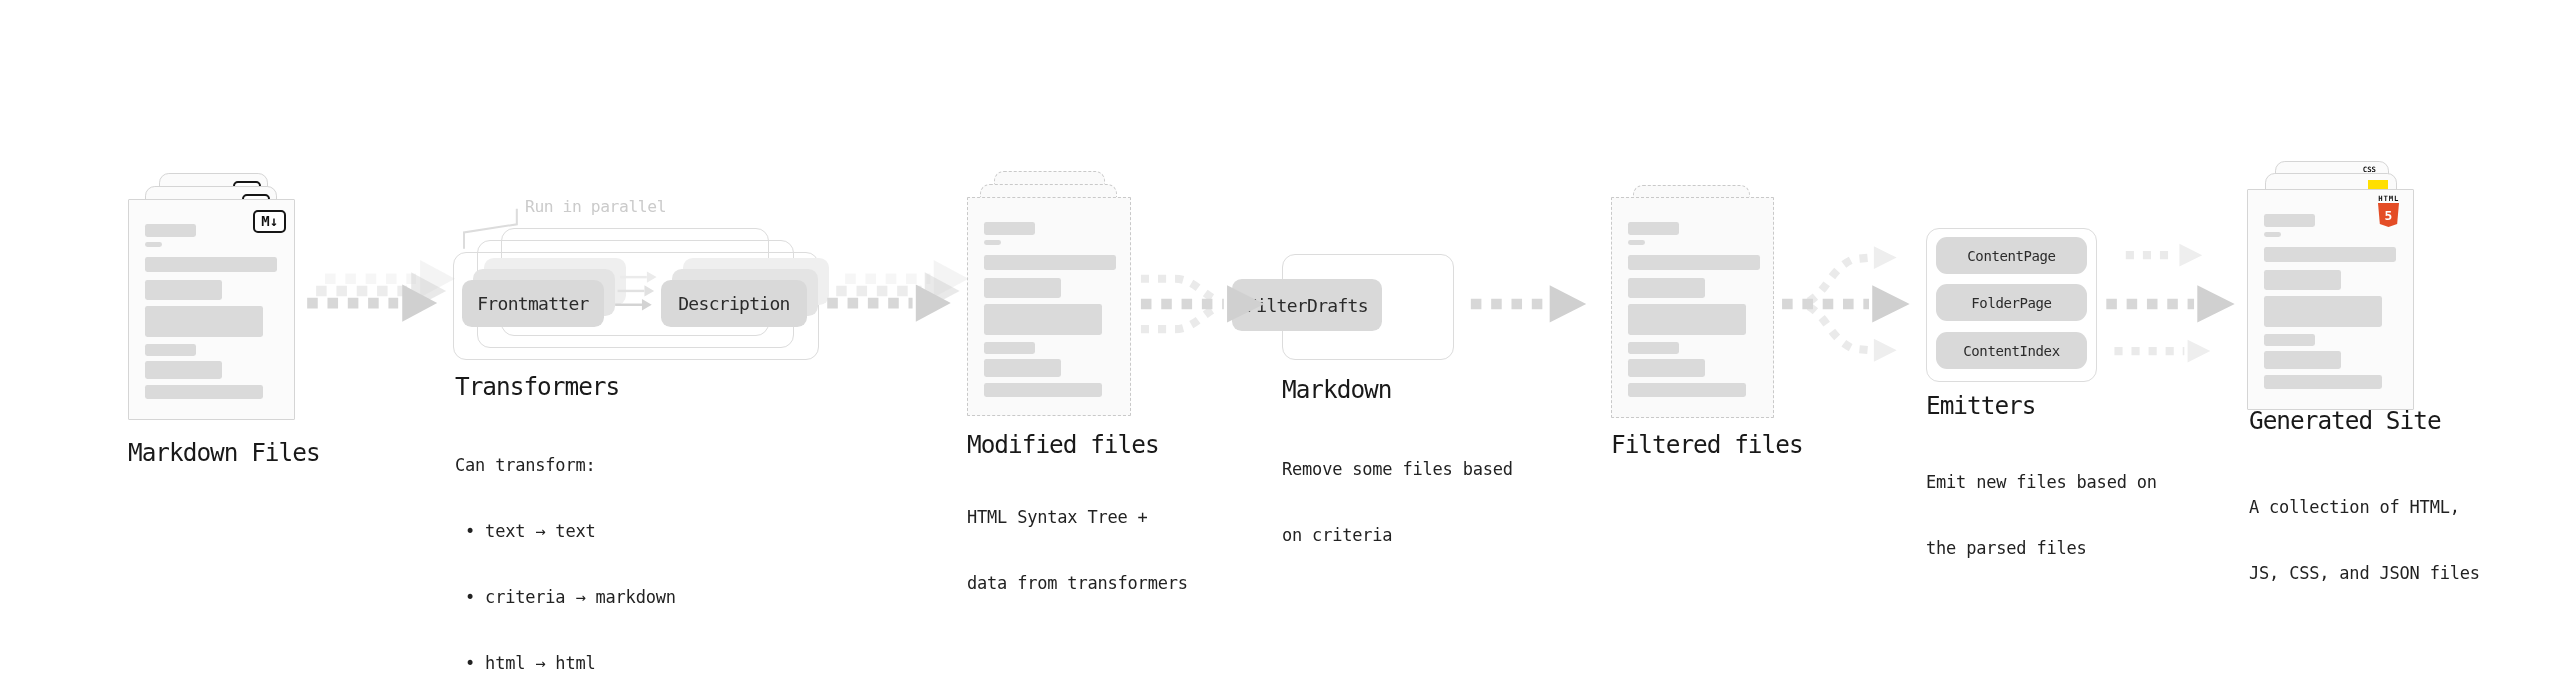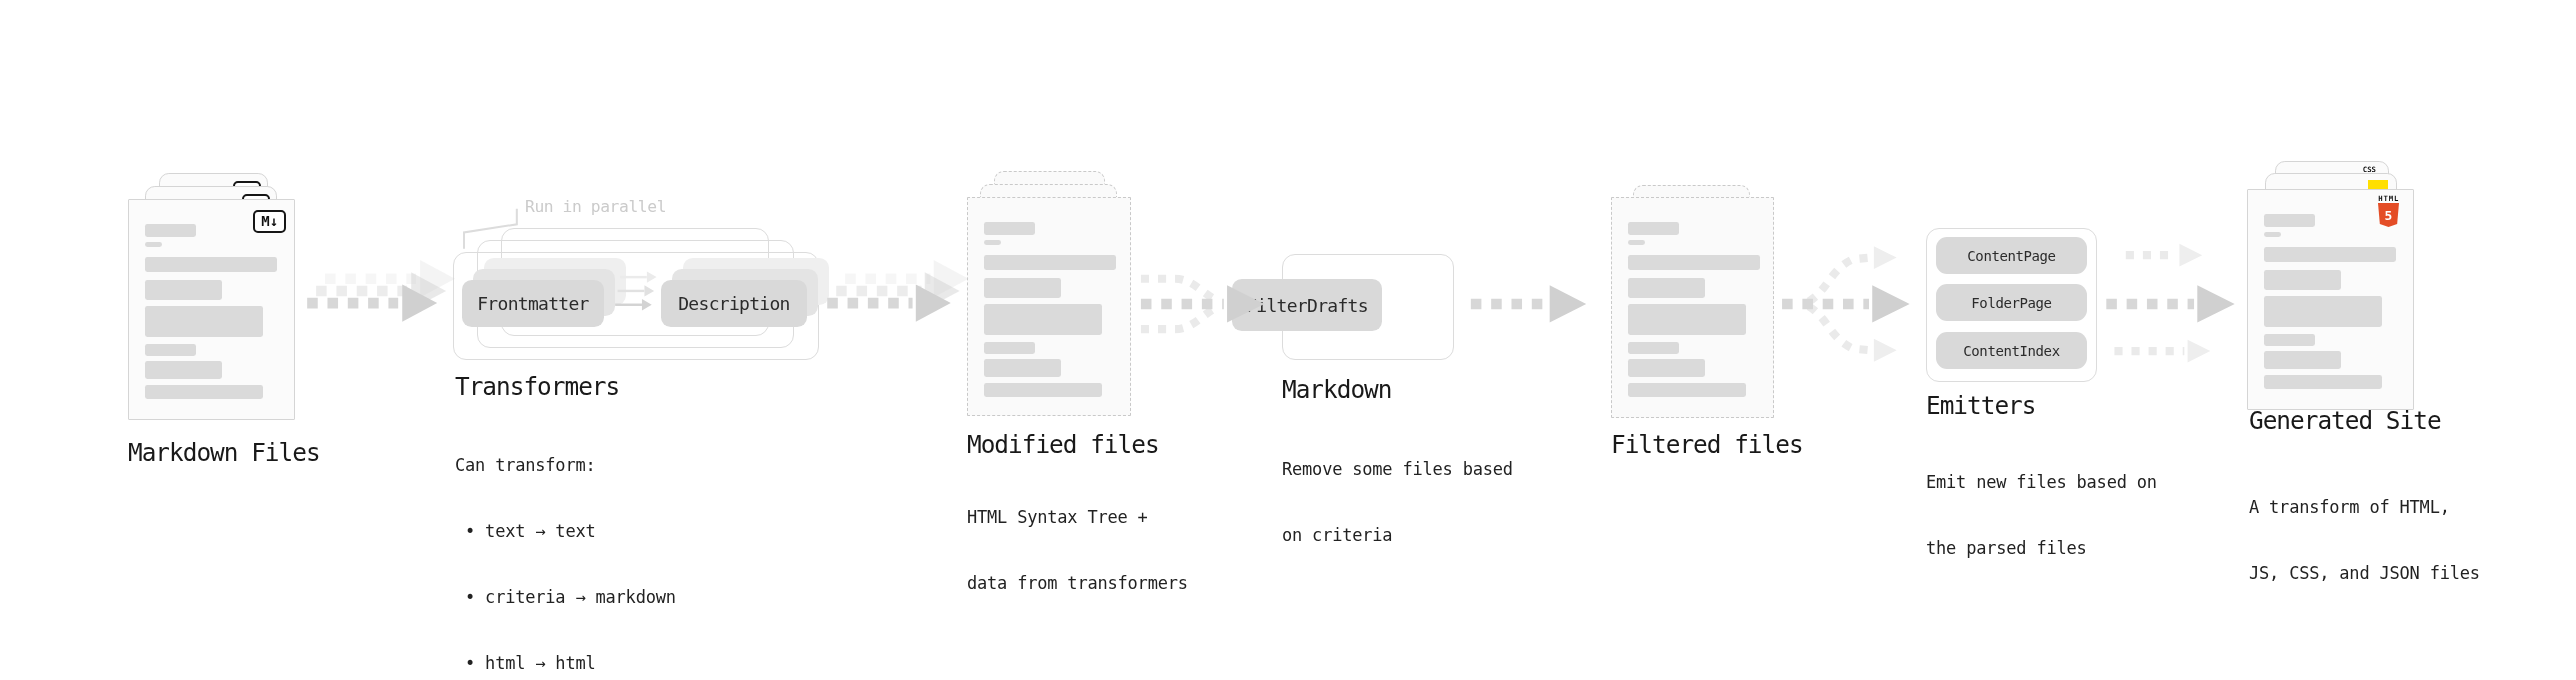--- a/index.html
+++ b/index.html
@@ -177,21 +177,21 @@
       <div class="skel s2"></div>
       <div class="skel s3"></div>
       <div class="skel s4"></div>
       <div class="skel s5"></div>
       <div class="skel s6"></div>
       <div class="skel s7"></div>
       <div class="skel s8"></div>
     </div>
     <div class="label" style="left:2249px;top:406px;">Generated Site</div>
     <div class="desc" style="left:2249px;top:452px;">
-      <div>A transform of HTML,</div>
+      <div>A collection of HTML,</div>
       <div>JS, CSS, and JSON files</div>
     </div>
   </div>
 
   <svg class="arrow-layer" width="2576" height="681" viewBox="0 0 3170 838">
 
     <path d="M 636,257 L 636,276 L 571,286 L 571,306" fill="none" stroke="#dcdcdc" stroke-width="2.5"></path>
 
     <g>
       <line x1="763" y1="341" x2="796" y2="341" stroke="#ebebeb" stroke-width="3"></line>

